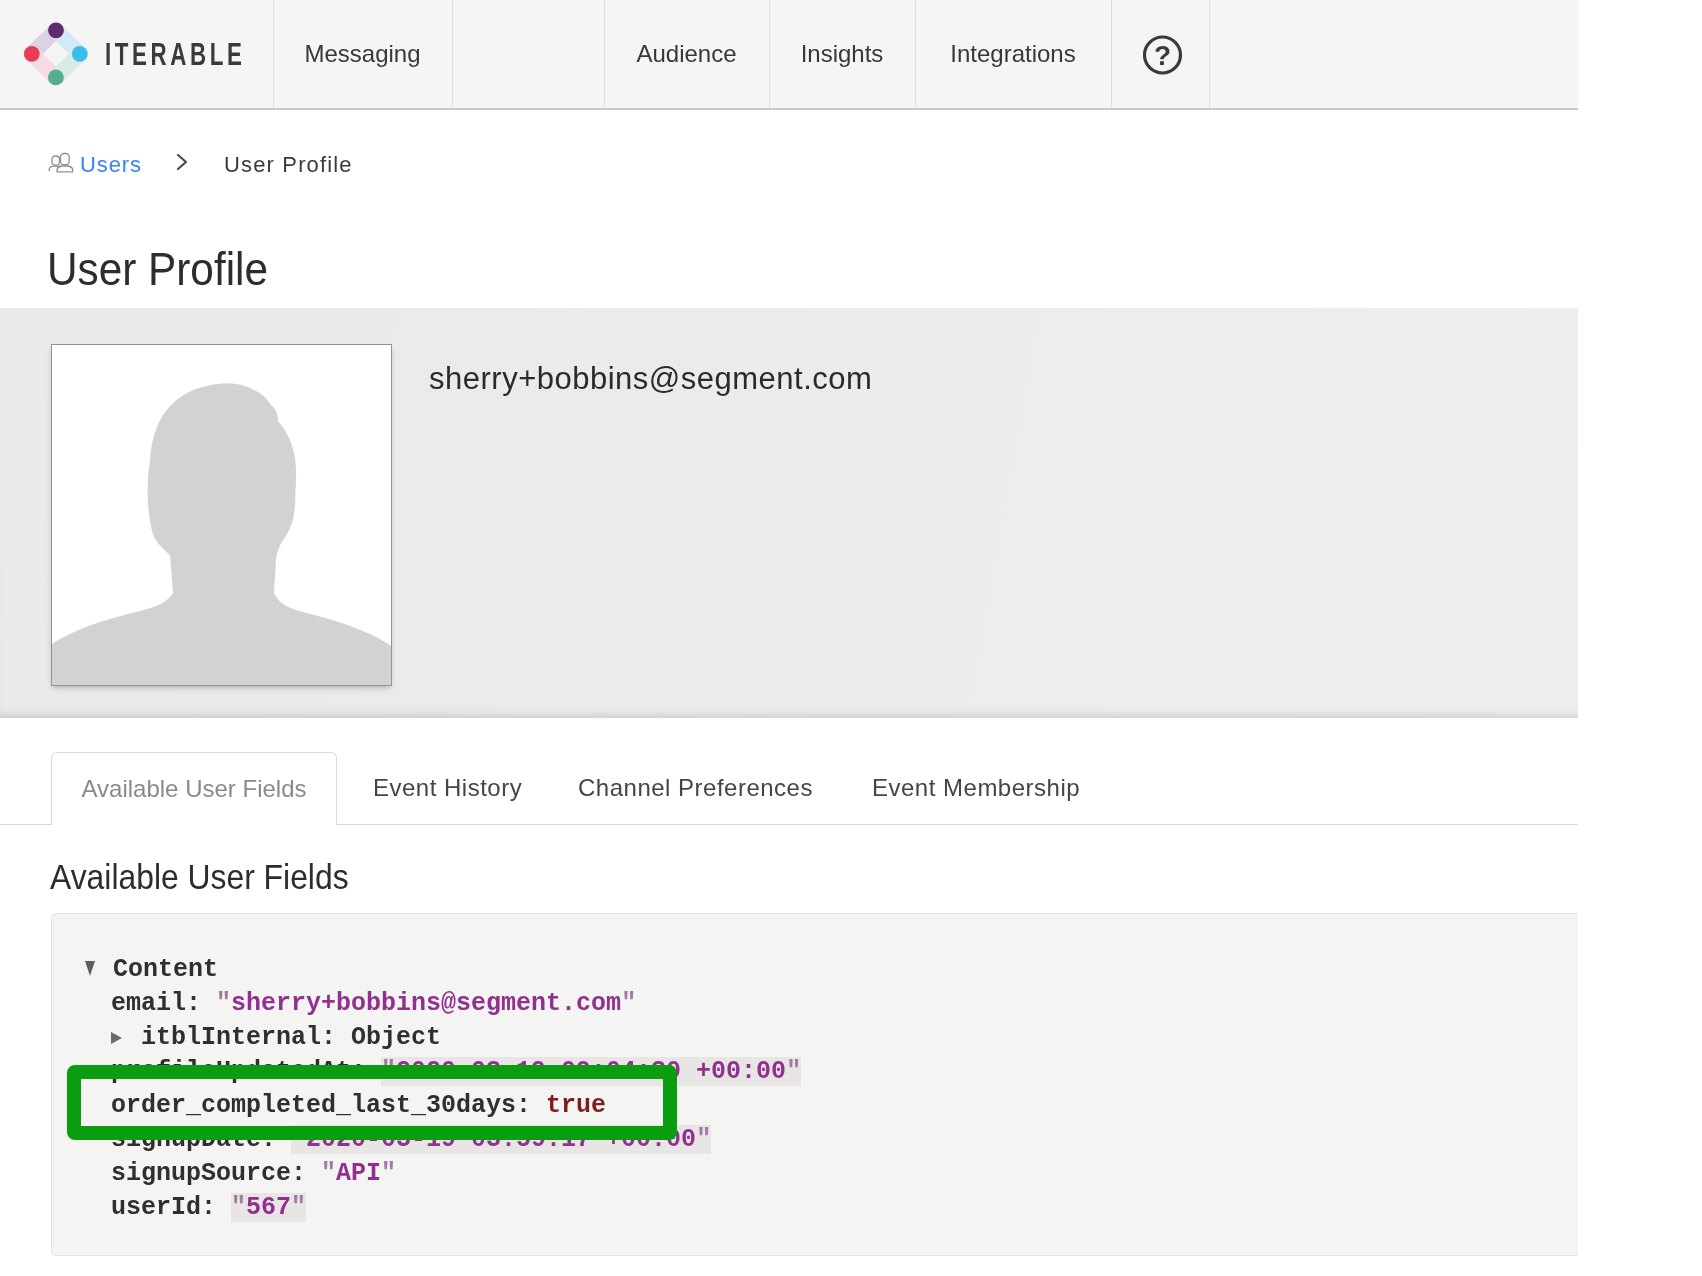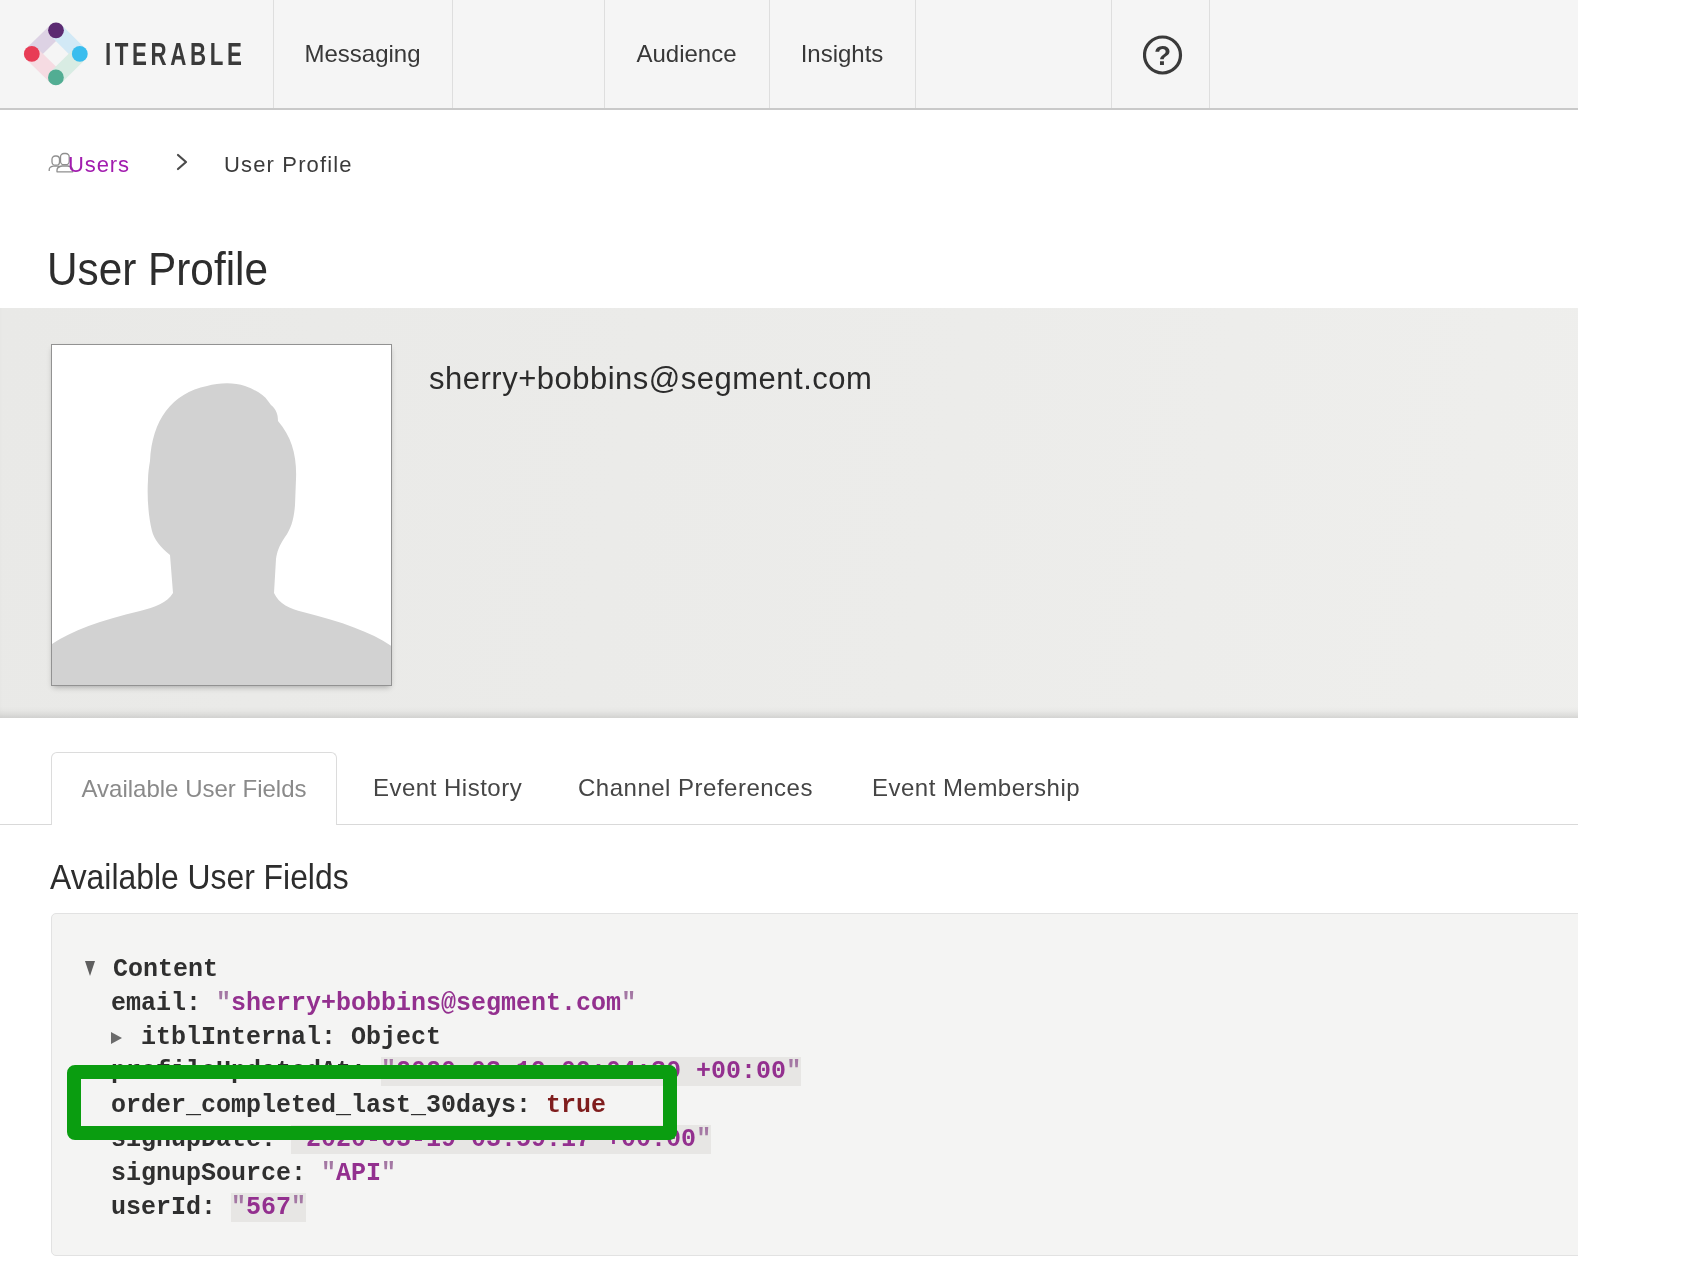--- a/index.html
+++ b/index.html
@@ -73,35 +73,36 @@
     <div class="sep" style="left:273px"></div>
     <div class="sep" style="left:452px"></div>
     <div class="sep" style="left:604px"></div>
     <div class="sep" style="left:769px"></div>
     <div class="sep" style="left:915px"></div>
     <div class="sep" style="left:1111px"></div>
     <div class="sep" style="left:1209px"></div>
     <div class="navitem" style="left:273px;width:179px">Messaging</div>
     <div class="navitem" style="left:604px;width:165px">Audience</div>
     <div class="navitem" style="left:769px;width:146px">Insights</div>
+    <div class="navitem" style="left:915px;width:196px">Integrations</div>
     <svg class="abs" style="left:1143px;top:35px" width="40" height="40" viewBox="0 0 40 40">
       <circle cx="19.5" cy="20" r="18" fill="none" stroke="#3a3a3a" stroke-width="3.2"></circle>
       <text x="19.5" y="30" text-anchor="middle" font-family="Liberation Sans" font-size="28" font-weight="bold" fill="#3a3a3a">?</text>
     </svg>
   </div>
 
   <svg class="abs" style="left:48px;top:152px" width="26" height="21" viewBox="0 0 26 21">
     <g fill="none" stroke="#8f8f8f" stroke-width="1.3" stroke-linejoin="round">
       <rect x="4" y="4" width="7.5" height="9.2" rx="3.2"></rect>
       <path d="M1.2,19 L1.2,17.8 C1.2,15.8 2.7,14.6 5.2,14.2 L9.8,14.2 C10.6,14.3 11.3,14.6 11.9,15"></path>
       <rect x="12.5" y="1.5" width="8.7" height="11.2" rx="3.5"></rect>
       <path d="M9,19.8 L9,18.3 C9,15.8 11,14.4 14,14 L19.7,14 C22.7,14.4 24.7,15.8 24.7,18.3 L24.7,19.8 Z"></path>
     </g>
   </svg>
-  <div class="crumb" style="left:68px;top:152px;color:#a21caf">Users</div>
+  <div class="crumb" style="left:80px;top:152px;color:#3b82f6">Users</div>
   <svg class="abs" style="left:174px;top:153px" width="16" height="18" viewBox="0 0 16 18">
     <polyline points="4,2 12,9 4,16" fill="none" stroke="#4a4a4a" stroke-width="2.2" stroke-linecap="round" stroke-linejoin="round"></polyline>
   </svg>
   <div class="crumb" style="left:224px;top:152px;color:#3b3b3b;letter-spacing:1.15px">User Profile</div>
 
   <div id="h1">User Profile</div>
 
   <div id="band">
     <div id="avatar">
       <svg width="339" height="340" viewBox="0 0 339 340">

